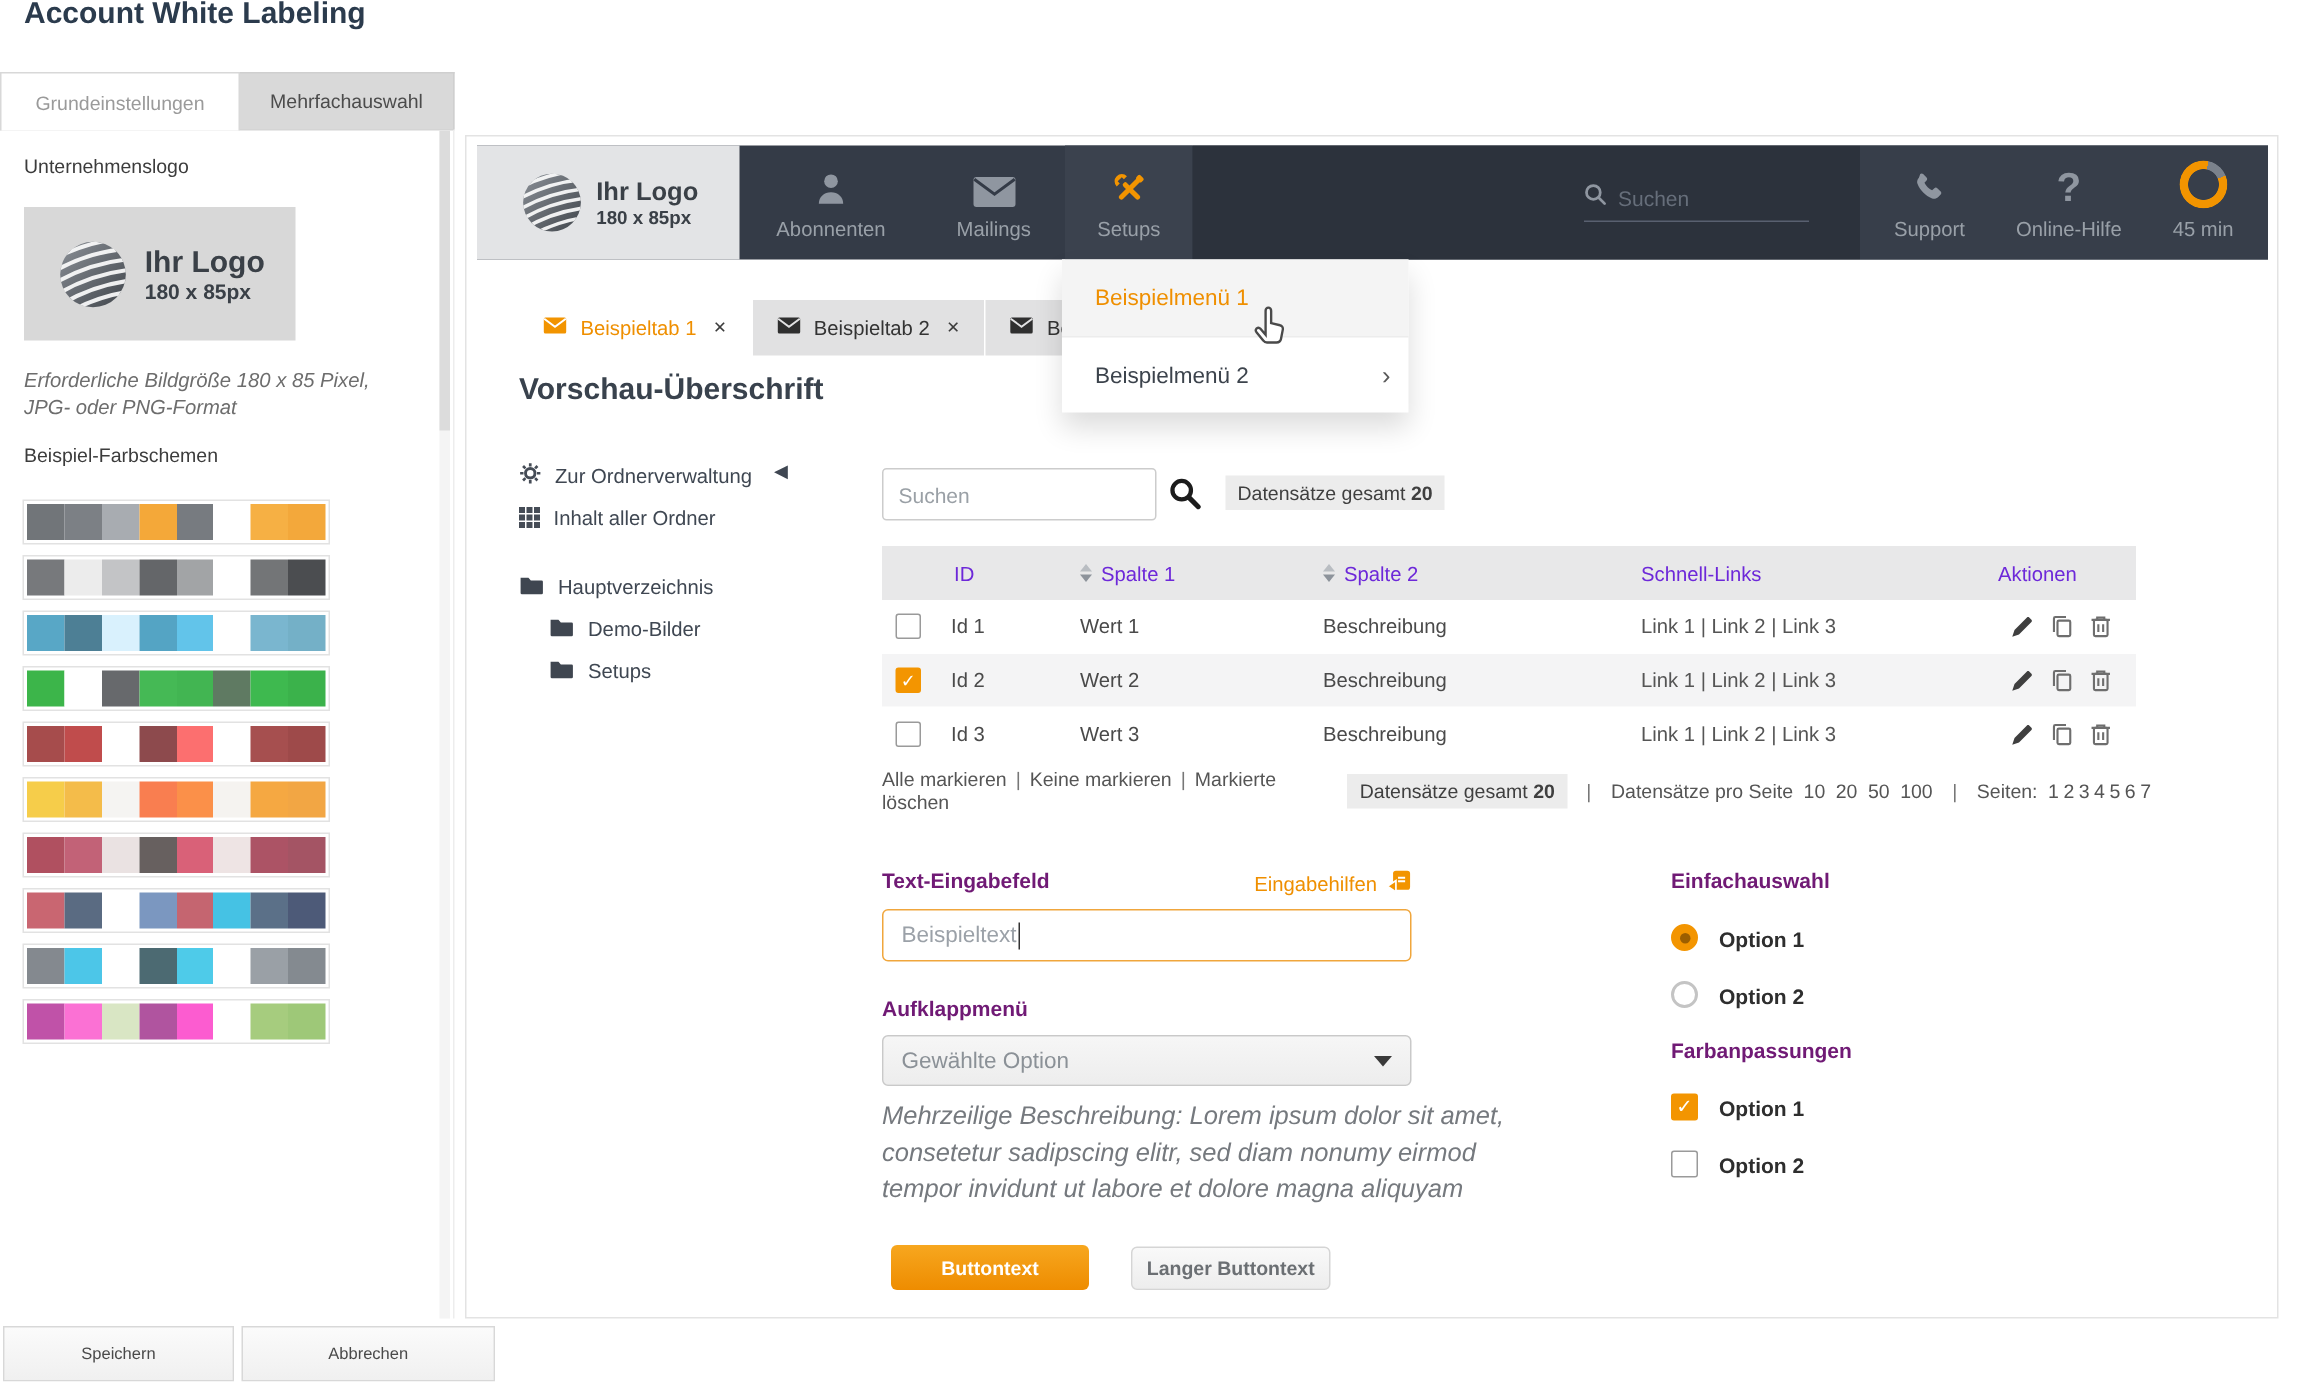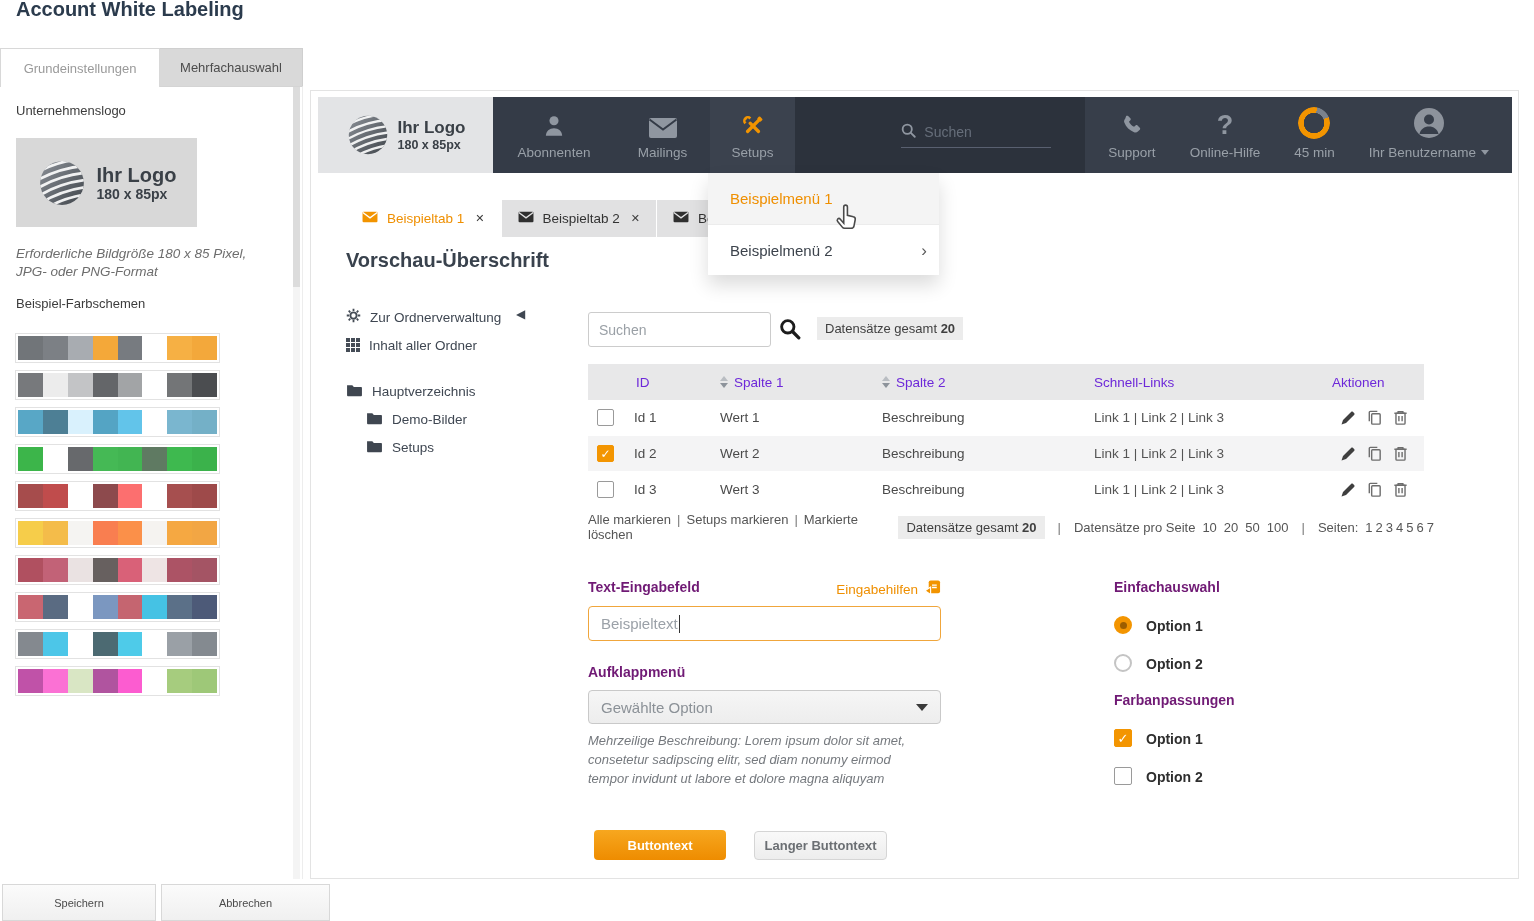--- a/index.html
+++ b/index.html
@@ -123,21 +123,21 @@
 
   
   .flabel{font-size:14px;font-weight:bold;color:#701a75;position:absolute}
   .lbl-text{left:277px;top:488px}
   .helpers{position:absolute;left:530px;top:488px;width:100px;display:flex;align-items:center;justify-content:flex-end;gap:6px;font-size:13.5px;color:#ef8f00;cursor:pointer}
   .tinput{position:absolute;left:277px;top:515px;width:353px;height:35px;border:1px solid #f0a63c;border-radius:4px;display:flex;align-items:center;padding:0 12px;font-size:15px;color:#9ba1a8;background:#fff;cursor:text}
   .caret-bar{display:inline-block;width:1px;height:18px;background:#333;margin-left:1px}
   .lbl-select{left:277px;top:573px}
   .fselect{position:absolute;left:277px;top:599px;width:353px;height:34px;background:linear-gradient(#f6f6f6,#ededed);border:1px solid #c9c9c9;border-radius:4px;display:flex;align-items:center;justify-content:space-between;padding:0 12px;font-size:15px;color:#8b9197;cursor:pointer}
   .sel-caret{width:0;height:0;border-left:6px solid transparent;border-right:6px solid transparent;border-top:7px solid #3a3a3a}
-  .fdesc{position:absolute;left:277px;top:641px;font-style:italic;font-size:13px;color:#75797e;line-height:1.45}
+  .fdesc{position:absolute;left:277px;top:641px;font-style:italic;font-size:17px;color:#75797e;line-height:1.45}
   .btn-primary{position:absolute;left:283px;top:739px;width:132px;height:30px;background:linear-gradient(#f7a71f,#ee8c00);border:none;border-radius:4px;color:#fff;font-size:13px;font-weight:bold;font-family:inherit;cursor:pointer}
   .btn-secondary{position:absolute;left:443px;top:740px;width:133px;height:29px;background:linear-gradient(#f9f9f9,#ededed);border:1px solid #d5d5d5;border-radius:4px;color:#6b6f73;font-size:13px;font-weight:bold;font-family:inherit;cursor:pointer}
 
   
   .lbl-single{left:803px;top:488px}
   .lbl-multi{left:803px;top:601px}
   .choice-row{position:absolute;left:803px;display:flex;align-items:flex-end;gap:14px;cursor:pointer}
   .choice-row .olabel{font-size:14px;font-weight:bold;color:#2e2e2e}
   .radio{width:18px;height:18px;border-radius:50%;border:2px solid #c4c4c4;background:#fff;display:flex;align-items:center;justify-content:center}
   .radio.sel{border-color:#f39501;background:#f39501}
@@ -402,30 +402,20 @@
         <div class="nav-item">
           <span class="ni" style="font-size:27px;font-weight:bold;line-height:1">?</span>
           <span>Online-Hilfe</span>
         </div>
         <div class="nav-item">
           <span class="ni">
               <span class="ring"></span>
             </span>
           <span>45 min</span>
         </div>
-        <div class="nav-item">
-          <span class="ni">
-            <svg width="32" height="32" viewBox="0 0 32 32">
-                <circle cx="16" cy="16" r="15" fill="#8d939c"></circle>
-                <circle cx="16" cy="12.5" r="5" fill="#373e4a"></circle>
-                <path d="M6.5 27c1-5 5-7.5 9.5-7.5s8.5 2.5 9.5 7.5z" fill="#373e4a"></path>
-              </svg>
-          </span>
-          <span><span>Ihr Benutzername</span><span class="caret-down"></span></span>
-        </div>
       </div>
     </div>
 
     <div class="ptabs">
       <div class="ptab active">
         <span class="env"><svg width="16" height="12" viewBox="0 0 30 22" fill="currentColor">
               <rect x="1" y="1" width="28" height="20" rx="2"></rect>
               <path d="M1.5 2.5 15 12.5 28.5 2.5" fill="none" stroke="#fff" stroke-width="2.5"></path>
             </svg></span>
         <span>Beispieltab 1</span>
@@ -627,21 +617,21 @@
                 <rect x="4.2" y="4.5" width="9.6" height="11.5" rx="1"></rect>
                 <path d="M7.3 7.5v5.5M10.7 7.5v5.5"></path>
               </svg>
             </span>
         </span>
       </div>
     </div>
 
     <div class="list-foot">
       <div class="foot-links">
-        <span class="lnk">Alle markieren</span><span class="foot-sep">|</span><span class="lnk">Setups markieren</span><span class="foot-sep">|</span><span class="lnk">Markierte löschen</span>
+        <span class="lnk">Alle markieren</span><span class="foot-sep">|</span><span class="lnk">Keine markieren</span><span class="foot-sep">|</span><span class="lnk">Markierte löschen</span>
       </div>
       <div class="foot-right">
         <span class="badge"><span>Datensätze gesamt</span> <b>20</b></span>
         <span class="foot-sep">|</span>
         <span>Datensätze pro Seite</span>
         <span class="pp-opt" style="margin-left:0">10</span>
         <span class="pp-opt" style="margin-left:0">20</span>
         <span class="pp-opt" style="margin-left:0">50</span>
         <span class="pp-opt" style="margin-left:0">100</span>
         <span class="foot-sep">|</span>

